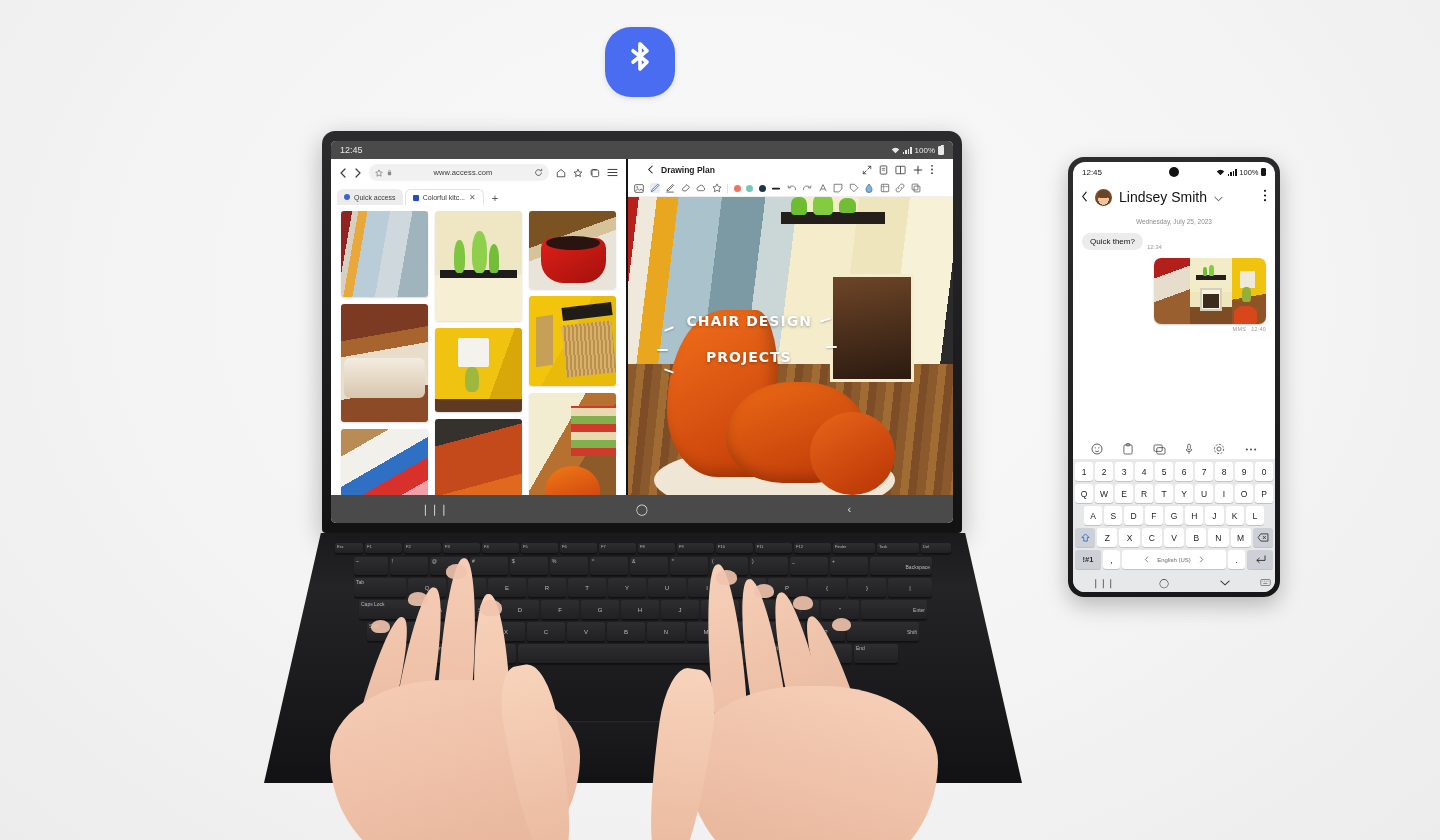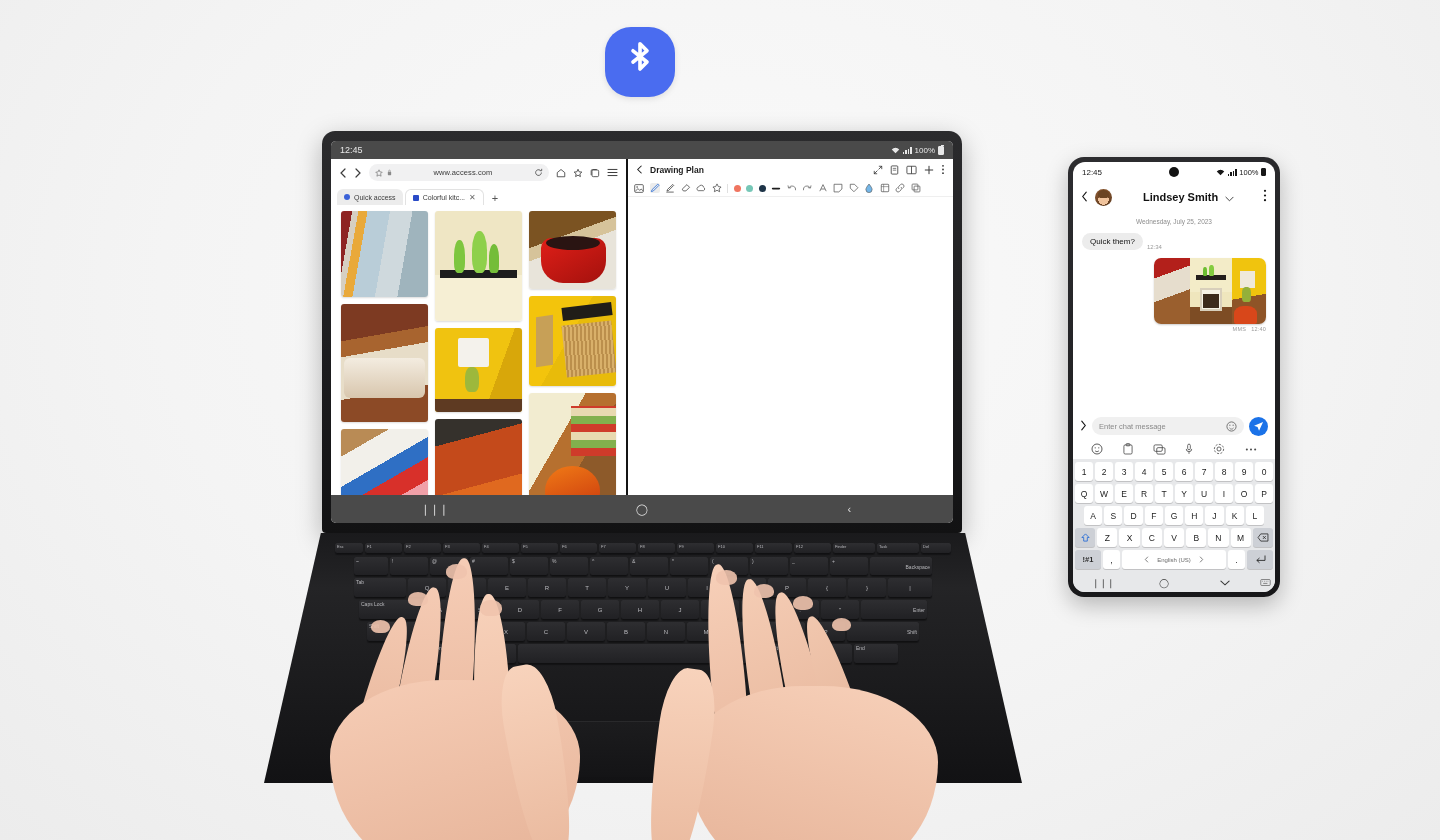--- a/index.html
+++ b/index.html
@@ -76,21 +76,21 @@
   
   #grid{
     flex:1;padding:6px 10px 0 10px;background:#fff;
     display:grid;grid-template-columns:repeat(3,1fr);gap:7px;align-content:start;
     overflow:hidden;
   }
   .gcol{display:flex;flex-direction:column;gap:7px;}
   .ph{border-radius:3px;box-shadow:0 1px 2px rgba(0,0,0,.14);overflow:hidden;position:relative;}
 
   
-  #notes-top{height:21px;display:flex;align-items:center;padding:0 8px;gap:7px;background:#fff;}
+  #notes-top{height:21px;display:flex;align-items:center;padding:0 19px;gap:7px;background:#fff;}
   #notes-title{font-size:8.5px;font-weight:bold;color:#1d1d1d;flex:1;}
   #notes-top .nicon{color:#3a3a3a;display:flex;}
   #notes-tools{
     height:17px;display:flex;align-items:center;gap:5.5px;padding:0 6px;background:#fff;
     border-bottom:1px solid #efefef;
   }
   .tool{width:10px;height:10px;display:flex;align-items:center;justify-content:center;color:#4a4a4a;}
   .tool.sel{background:#ececec;border-radius:2px;}
   .dot{width:7px;height:7px;border-radius:50%;}
   .tdiv{width:1px;height:9px;background:#e0e0e0;}
@@ -158,21 +158,21 @@
   #ph-status .right{display:flex;align-items:center;gap:2.5px;font-size:7.5px;}
   .batt-d{width:5px;height:8px;border:1px solid #171717;border-radius:1px;background:#171717;position:relative;}
   .sig-d i{background:#171717;}
   #ph-header{height:30px;display:flex;align-items:center;gap:7px;padding:0 8px;flex:0 0 auto;}
   #avatar{
     width:17px;height:17px;border-radius:50%;flex:0 0 auto;overflow:hidden;position:relative;
     background:radial-gradient(circle at 50% 62%,#f0c39c 0 38%,transparent 39%),
                linear-gradient(160deg,#8d5a33,#5d3a1e);
   }
   #avatar:after{content:"";position:absolute;left:3px;top:1px;width:11px;height:8px;border-radius:50% 50% 35% 35%;background:#6b4423;}
-  #contact-name{font-size:11px;font-weight:bold;color:#121212;margin-left:24px;}
+  #contact-name{font-size:14px;font-weight:normal;color:#121212;}
   #ph-thread{flex:1;padding:6px 9px 0;overflow:hidden;background:#fff;}
   #date-sep{text-align:center;font-size:6.5px;color:#8d8d8d;margin-bottom:8px;}
   .msg-in{display:flex;align-items:flex-end;gap:4px;}
   .bubble{background:#ececec;border-radius:11px;padding:4px 8px;font-size:8px;color:#121212;}
   .msg-time{font-size:6px;color:#9a9a9a;}
   #mms-wrap{margin-top:8px;display:flex;flex-direction:column;align-items:flex-end;}
   #mms-img{width:112px;height:66px;border-radius:7px;overflow:hidden;position:relative;box-shadow:0 1px 2px rgba(0,0,0,.2);}
   #mms-meta{font-size:5.5px;color:#9a9a9a;margin-top:2px;letter-spacing:.2px;}
   #ph-input{
     height:26px;display:flex;align-items:center;gap:5px;padding:0 7px;flex:0 0 auto;background:#fff;
@@ -458,20 +458,58 @@
               </svg>
           </span>
           <span class="tool">
             <svg width="10" height="10" viewBox="0 0 11 11">
                 <rect x="1.2" y="1.2" width="6.4" height="6.4" rx=".8" fill="none" stroke="#5a5a5a" stroke-width=".85"></rect>
                 <rect x="3.4" y="3.4" width="6.4" height="6.4" rx=".8" fill="none" stroke="#5a5a5a" stroke-width=".85"></rect>
               </svg>
           </span>
         </div>
 
+        <div id="canvas">
+          <div class="room" style="background:
+              linear-gradient(97deg,
+                #b8201c 0 3%,
+                #efe9dc 3% 8%,
+                #e8a71e 8% 14%,
+                #a9c2cb 14% 26%,
+                #7b9aa4 26% 38%,
+                #cbd6d6 38% 47%,
+                #f4eccb 47% 64%,
+                #efe5bd 64% 78%,
+                #f7f1d8 78% 92%,
+                #2b2b2b 92% 100%);"></div>
+
+          <div style="position:absolute;left:0;bottom:0;width:100%;height:44%;background:
+              repeating-linear-gradient(96deg,#8a5a2c 0 9px,#a06c34 9px 17px,#7c4d26 17px 25px);"></div>
+
+          <div style="position:absolute;left:47%;top:5%;width:32%;height:4%;background:#241f1b;"></div>
+          <div style="position:absolute;left:50%;top:0%;width:5%;height:6%;border-radius:40% 40% 22% 22%;background:#6cbd2f;"></div>
+          <div style="position:absolute;left:57%;top:-1%;width:6%;height:7%;border-radius:40% 40% 22% 22%;background:#84cc3f;"></div>
+          <div style="position:absolute;left:65%;top:0.5%;width:5%;height:5%;border-radius:44% 44% 24% 24%;background:#6fbe33;"></div>
+
+          <div style="position:absolute;left:62%;top:26%;width:26%;height:36%;background:linear-gradient(170deg,#6d4527,#2b1a10);border:3px solid #f4eccb;"></div>
+
+          <div style="position:absolute;left:8%;bottom:-6%;width:74%;height:22%;border-radius:50%;background:#efe6d6;"></div>
+
+          <div style="position:absolute;left:12%;top:38%;width:34%;height:56%;border-radius:52% 20% 12% 46%/60% 40% 22% 40%;background:linear-gradient(150deg,#f2701c,#c33c08);box-shadow:inset -6px -6px 14px rgba(0,0,0,.22);"></div>
+          <div style="position:absolute;left:30%;top:62%;width:44%;height:34%;border-radius:46% 46% 40% 40%/56% 56% 44% 44%;background:linear-gradient(160deg,#ec6a17,#bb3606);box-shadow:inset 0 -6px 12px rgba(0,0,0,.2);"></div>
+          <div style="position:absolute;left:56%;top:72%;width:26%;height:28%;border-radius:50%;background:linear-gradient(150deg,#e8651a,#b83405);"></div>
+
+          <div class="hand-txt" style="left:18%;top:39%;font-size:14px;">CHAIR DESIGN</div>
+          <div class="hand-txt" style="left:24%;top:51%;font-size:14px;">PROJECTS</div>
+          <div class="spark" style="left:11%;top:44%;width:10px;height:2px;transform:rotate(-22deg);"></div>
+          <div class="spark" style="left:9%;top:51%;width:11px;height:2px;"></div>
+          <div class="spark" style="left:11%;top:58%;width:10px;height:2px;transform:rotate(20deg);"></div>
+          <div class="spark" style="left:59%;top:41%;width:11px;height:2px;transform:rotate(-18deg);"></div>
+          <div class="spark" style="left:61%;top:50%;width:11px;height:2px;"></div>
+        </div>
       </div>
     </div>
 
     <div id="tab-nav">
       <div>❘❘❘</div>
       <div>◯</div>
       <div>‹</div>
     </div>
   </div>
 </div>
@@ -671,41 +709,20 @@
             <div style="position:absolute;left:4%;bottom:0;width:70%;height:28%;border-radius:40% 40% 14% 14%;background:#d8471a;"></div>
           </div>
         </div>
         <div id="mms-meta">
           <span>MMS</span>
           &nbsp;&nbsp;<span>12:40</span>
         </div>
       </div>
     </div>
 
-    <div id="ph-input">
-      <span>
-        <svg width="7" height="11" viewBox="0 0 8 12">
-            <path d="M2 1 L6 6 L2 11" stroke="#171717" stroke-width="1.3" fill="none" stroke-linecap="round"></path>
-          </svg>
-      </span>
-      <span id="chat-pill">
-        <span id="chat-ph">Enter chat message</span>
-        <svg width="11" height="11" viewBox="0 0 12 12">
-          <circle cx="6" cy="6" r="5" fill="none" stroke="#6a6a6a" stroke-width="1"></circle>
-          <circle cx="4.2" cy="4.6" r=".7" fill="#6a6a6a"></circle>
-            <circle cx="7.8" cy="4.6" r=".7" fill="#6a6a6a"></circle>
-          <path d="M3.8 7.6 A2.6 2.6 0 0 0 8.2 7.6" stroke="#6a6a6a" stroke-width=".9" fill="none"></path>
-        </svg>
-      </span>
-      <span id="send-btn">
-        <svg width="11" height="11" viewBox="0 0 12 12">
-          <path d="M11 1 L1.2 5.2 L5 6.6 L6.6 10.6 Z" fill="#fff"></path>
-        </svg>
-      </span>
-    </div>
 
     <div id="ph-toolrow">
       <svg width="12" height="12" viewBox="0 0 12 12">
         <circle cx="6" cy="6" r="5" fill="none" stroke="#4a4a4a" stroke-width=".9"></circle>
         <circle cx="4.2" cy="4.8" r=".6" fill="#4a4a4a"></circle>
           <circle cx="7.8" cy="4.8" r=".6" fill="#4a4a4a"></circle>
         <path d="M4 7.6 A2.4 2.4 0 0 0 8 7.6" stroke="#4a4a4a" stroke-width=".8" fill="none"></path>
       </svg>
       <svg width="10" height="12" viewBox="0 0 11 13">
         <rect x="1" y="2" width="9" height="10" rx="1.4" fill="none" stroke="#4a4a4a" stroke-width=".9"></rect>

